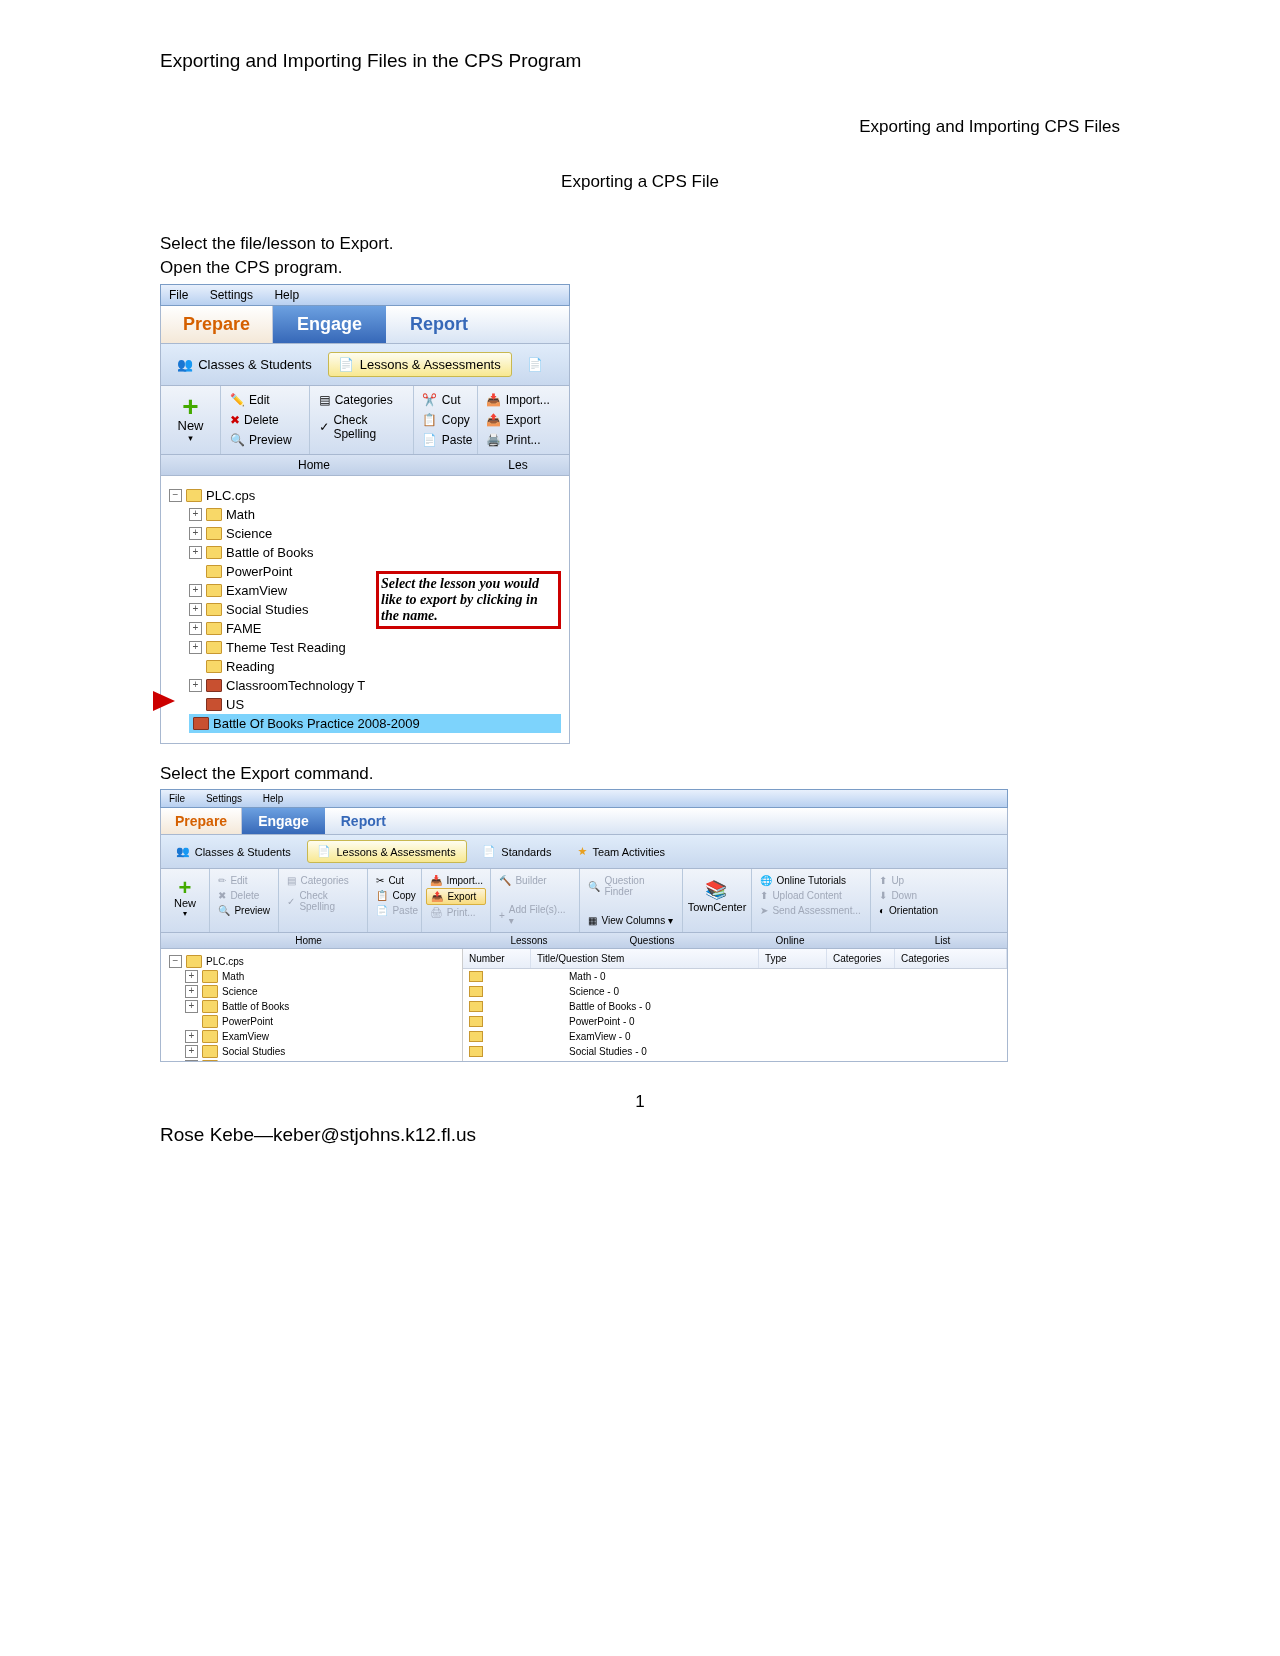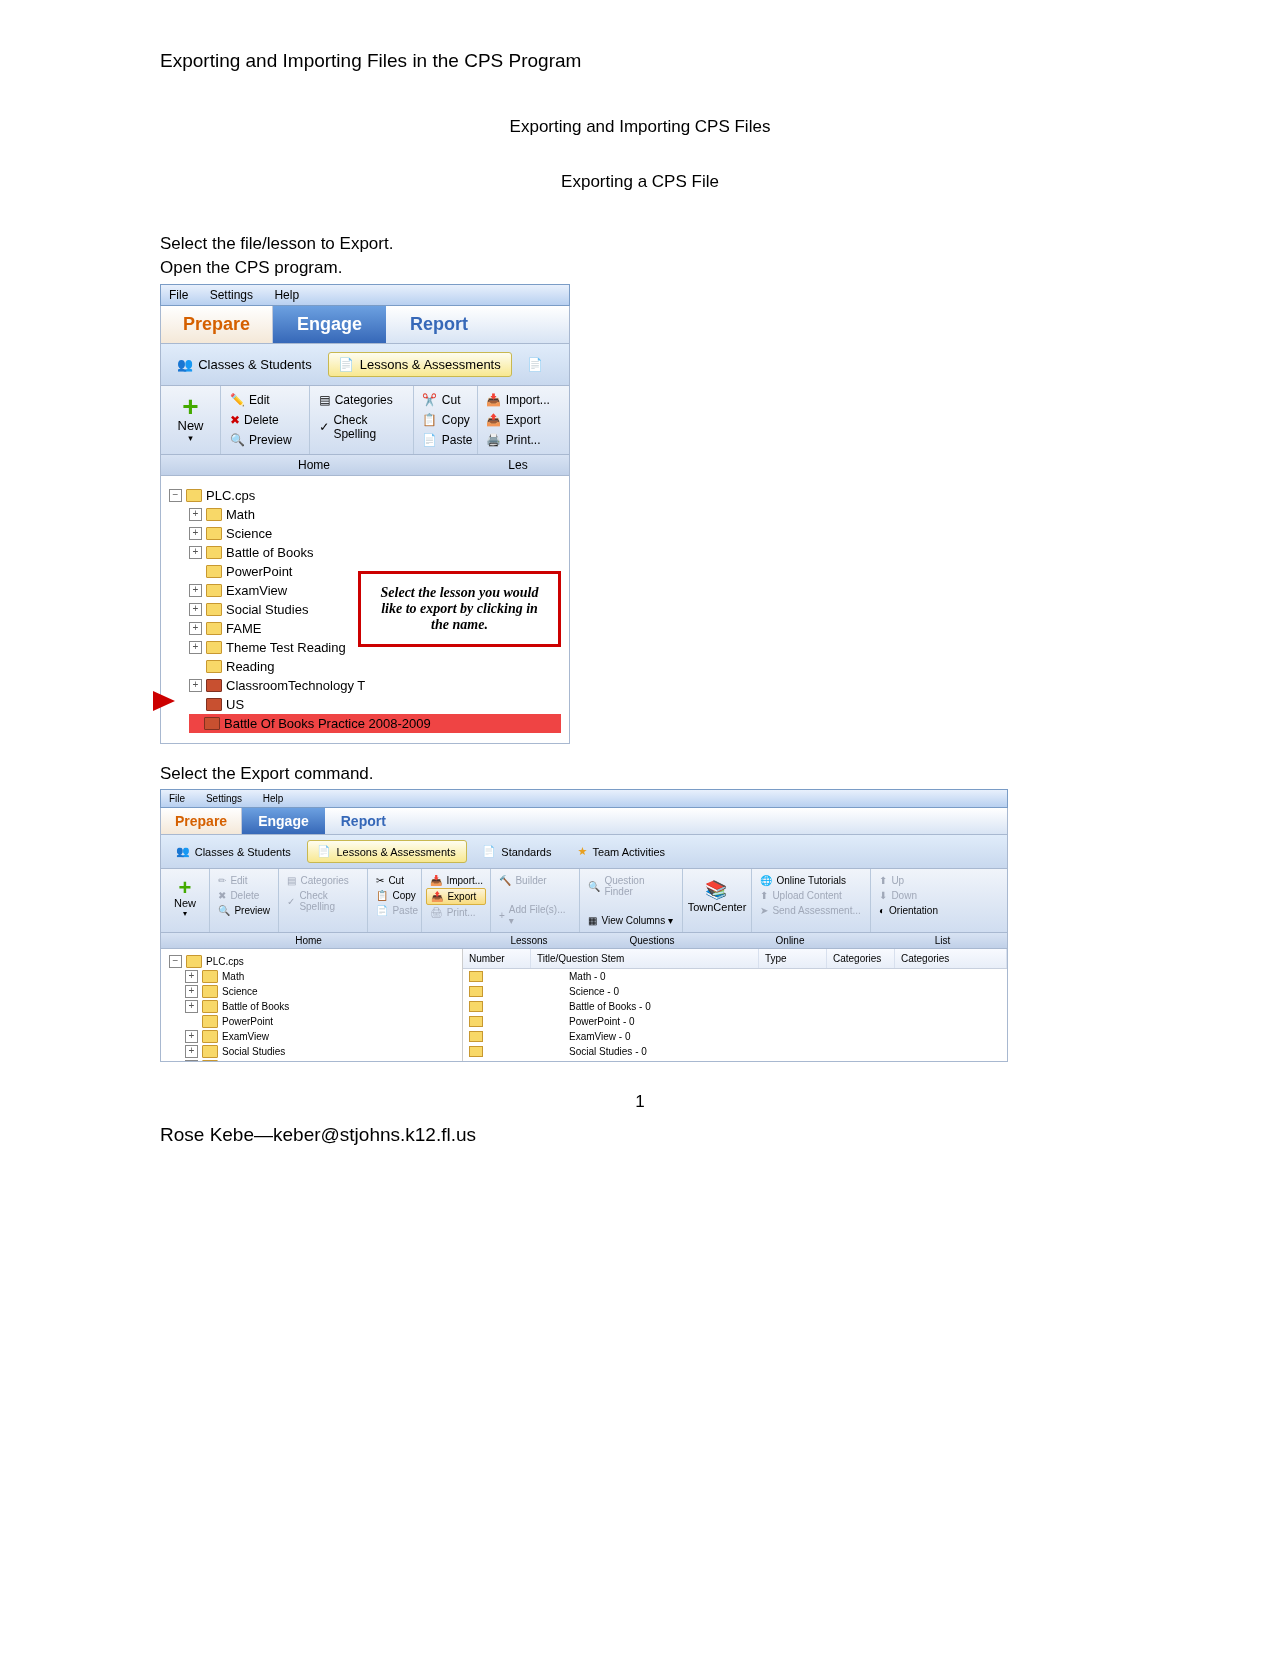--- a/index.html
+++ b/index.html
@@ -1,18 +1,18 @@
 <!DOCTYPE html>
 <html><head>
 <meta charset="utf-8">
 <style>
 body{margin:0;background:#fff;font-family:Arial,sans-serif;color:#000;display:flex;justify-content:center}
 .page{width:960px;padding:50px 0;background:#fff}
 .doc-title{font-size:19px;margin-bottom:45px}
-.subtitle{font-size:17px;text-align:center;margin-bottom:35px}
+.subtitle{font-size:17px;text-align:right;margin-bottom:35px}
 .section-title{font-size:17px;text-align:center;margin-bottom:40px}
 .body-text{font-size:17px;line-height:1.4;margin:0}
 .screenshot1{width:410px;margin-top:4px;font-size:13px}
 .menubar{background:linear-gradient(#e8f0fc,#b8d0f0);padding:3px 8px;font-size:12px;border:1px solid #7a9cc6}
 .menubar span{margin-right:18px}
 .tabs-main{display:flex;background:linear-gradient(#fff,#d8e4f4);border:1px solid #a8b8d0;border-top:none}
 .tab-prepare{background:linear-gradient(#fff,#f4e8d8);color:#d56000;font-weight:bold;padding:8px 22px;font-size:18px;border-right:1px solid #c0c8d8}
 .tab-engage{padding:8px 24px;font-size:18px;color:#fff;background:linear-gradient(#6ca0e0,#3668b8);font-weight:bold}
 .tab-report{padding:8px 24px;font-size:18px;color:#3668b8;font-weight:bold}
 .subtabs{display:flex;background:linear-gradient(#e0ecfa,#c8d8ee);border:1px solid #a8b8d0;border-top:none;padding:8px 6px;font-size:13px;gap:6px}
@@ -22,25 +22,25 @@
 .ribbon-col{border-right:1px solid #b8c8dc;padding:4px}
 .ribbon-btn{display:flex;align-items:center;gap:4px;padding:3px 5px;font-size:12px}
 .new-btn{display:flex;flex-direction:column;align-items:center;padding:6px 10px}
 .plus{font-size:28px;color:#4a0;font-weight:bold;line-height:0.8}
 .ribbon-labels{display:flex;border:1px solid #a8b8d0;border-top:none}
 .ribbon-labels div{flex:1;text-align:center;font-size:12px;background:linear-gradient(#d8e3f3,#c0d0e8);padding:3px}
 .tree{background:#fff;border:1px solid #a8b8d0;border-top:none;padding:10px 8px;font-size:13px;position:relative}
 .tree-item{padding:2px 0;display:flex;align-items:center;gap:4px}
 .tree-item.root{margin-left:0}
 .tree-item.child{margin-left:20px}
-.tree-item.selected{background:#ef4444;padding:2px 15px}
+.tree-item.selected{background:#7dd3fc;padding:2px 4px}
 .expander{display:inline-block;width:11px;height:11px;border:1px solid #888;font-size:10px;line-height:9px;text-align:center;color:#555}
 .folder{display:inline-block;width:14px;height:11px;background:#f8d868;border:1px solid #c89830;border-radius:1px}
 .book{display:inline-block;width:14px;height:11px;background:#c85030;border:1px solid #803020;border-radius:1px}
-.callout{position:absolute;right:8px;top:95px;width:175px;border:3px solid #c00;background:#fff;padding:11px;font-size:14px;font-style:italic;text-align:center;font-weight:bold;font-family:Georgia,serif}
+.callout{position:absolute;right:8px;top:95px;width:175px;border:3px solid #c00;background:#fff;padding:2px;font-size:14px;font-style:italic;font-weight:bold;font-family:Georgia,serif}
 .arrow-red{position:absolute;left:-8px;top:215px;width:0;height:0;border-top:10px solid transparent;border-bottom:10px solid transparent;border-left:22px solid #c00}
 .screenshot2{width:848px;margin-top:4px;font-size:11px}
 .ss2 .menubar{font-size:10px}
 .ss2 .tab-prepare{font-size:14px;padding:5px 14px}
 .ss2 .tab-engage{font-size:14px;padding:5px 16px}
 .ss2 .tab-report{font-size:14px;padding:5px 16px}
 .ss2 .subtabs{font-size:11px;padding:5px}
 .ss2 .ribbon-btn{font-size:10px;padding:2px 4px}
 .ribbon2{display:flex;background:linear-gradient(#f0f4fa,#d0ddf0);border:1px solid #a8b8d0;border-top:none}
 .ribbon2-labels{display:flex;border:1px solid #a8b8d0;border-top:none}

